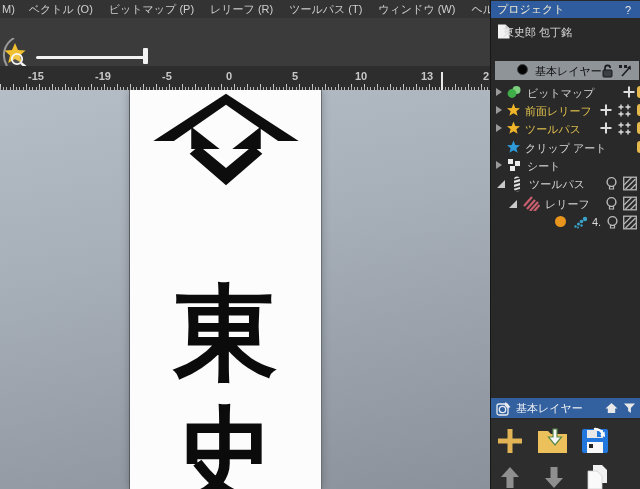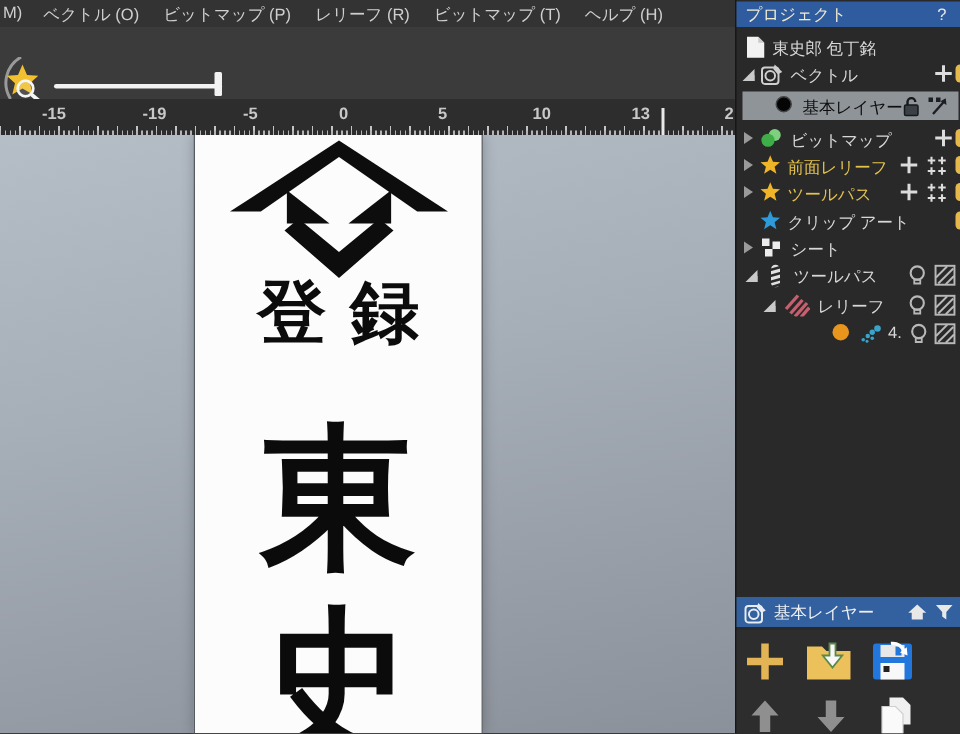--- a/index.html
+++ b/index.html
@@ -137,21 +137,22 @@
 </head>
 <body>
 
 <div class="app">
 
   <div class="menubar">
     <span class="mi trunc">M)</span>
     <span class="mi">ベクトル (O)</span>
     <span class="mi">ビットマップ (P)</span>
     <span class="mi">レリーフ (R)</span>
-    <span class="mi">ビットマップ (T)</span>
+    <span class="mi">ツールパス (T)</span>
+    <span class="mi">ウィンドウ (W)</span>
     <span class="mi">ヘルプ (H)</span>
   </div>
 
   <div class="toolbar">
     <div class="curve-partial">
       <svg width="16" height="28" viewBox="0 0 16 28">
           <path d="M14,0 C4,6 1,18 7,28" stroke="#9a9a9a" stroke-width="2" fill="none"></path>
         </svg>
     </div>
   </div>
@@ -185,60 +186,42 @@
         <svg width="158" height="95" viewBox="0 0 200 120">
           <g fill="#0d0d0d">
             <polygon points="100,2 8,62 34,62 100,16"></polygon>
             <polygon points="100,2 192,62 166,62 100,16"></polygon>
             <polygon points="56,44 92,72 56,72"></polygon>
             <polygon points="144,44 108,72 144,72"></polygon>
             <polygon points="100,118 54,78 66,68 100,96 134,68 146,78"></polygon>
           </g>
         </svg>
       </div>
-      <div class="reg-text">登録</div>
       <div class="kanji k1">東</div>
       <div class="kanji k2">史</div>
     </div>
   </div>
 
   <div class="panel">
 
     <div class="panel-header">
       <span class="ph-title">プロジェクト</span>
       <span class="ph-help">?</span>
     </div>
 
     <div class="prow" style="top:22px">
       <span class="pico" style="left:6px">
         <svg width="13" height="15" viewBox="0 0 13 15">
             <path d="M1,0.5 h7.5 l4,4 v10 h-11.5 z" fill="#f2f2f2"></path>
             <path d="M8.5,0.5 l4,4 h-4 z" fill="#c9c9c9"></path>
           </svg>
       </span>
-      <span class="lbl" style="left:24px">東史郎 包丁銘</span>
-    </div>
-
-    <div class="prow" style="top:40px">
-      <span class="tri-exp" style="left:4px"></span>
-      <span class="pico" style="left:16px">
-        <svg width="15" height="15" viewBox="0 0 15 15">
-            <rect x="1" y="3" width="11" height="11" rx="2" stroke="#cfcfcf" fill="none" stroke-width="1.3"></rect>
-            <circle cx="6.5" cy="8.5" r="3.2" stroke="#cfcfcf" fill="none" stroke-width="1.3"></circle>
-            <polygon points="9.5,1 14.5,6 11.5,7.5 8.5,4" fill="#cfcfcf"></polygon>
-          </svg>
-      </span>
-      <span class="lbl" style="left:36px">ベクトル</span>
-      <span class="pico" style="left:131px">
-        <svg width="14" height="14" viewBox="0 0 14 14">
-            <path d="M7,1.5 V12.5 M1.5,7 H12.5" stroke="#dcdcdc" stroke-width="2"></path>
-          </svg>
-      </span>
-      <span class="sliver"></span>
-    </div>
+      <span class="lbl" style="left:12px">東史郎 包丁銘</span>
+    </div>
+
 
     <div class="prow" style="top:61px">
       <span class="sel-bg"></span>
       <span class="dot-black" style="left:26px"></span>
       <span class="lbl dark" style="left:44px">基本レイヤー</span>
       <span class="pico" style="left:110px;top:3px">
         <svg width="13" height="14" viewBox="0 0 13 14">
             <rect x="2" y="6" width="9" height="7" rx="1" fill="#3b4046" stroke="#16181b" stroke-width="1"></rect>
             <path d="M4,6 V4 a2.6,2.6 0 0 1 5.2,0" stroke="#16181b" stroke-width="1.6" fill="none"></path>
           </svg>

